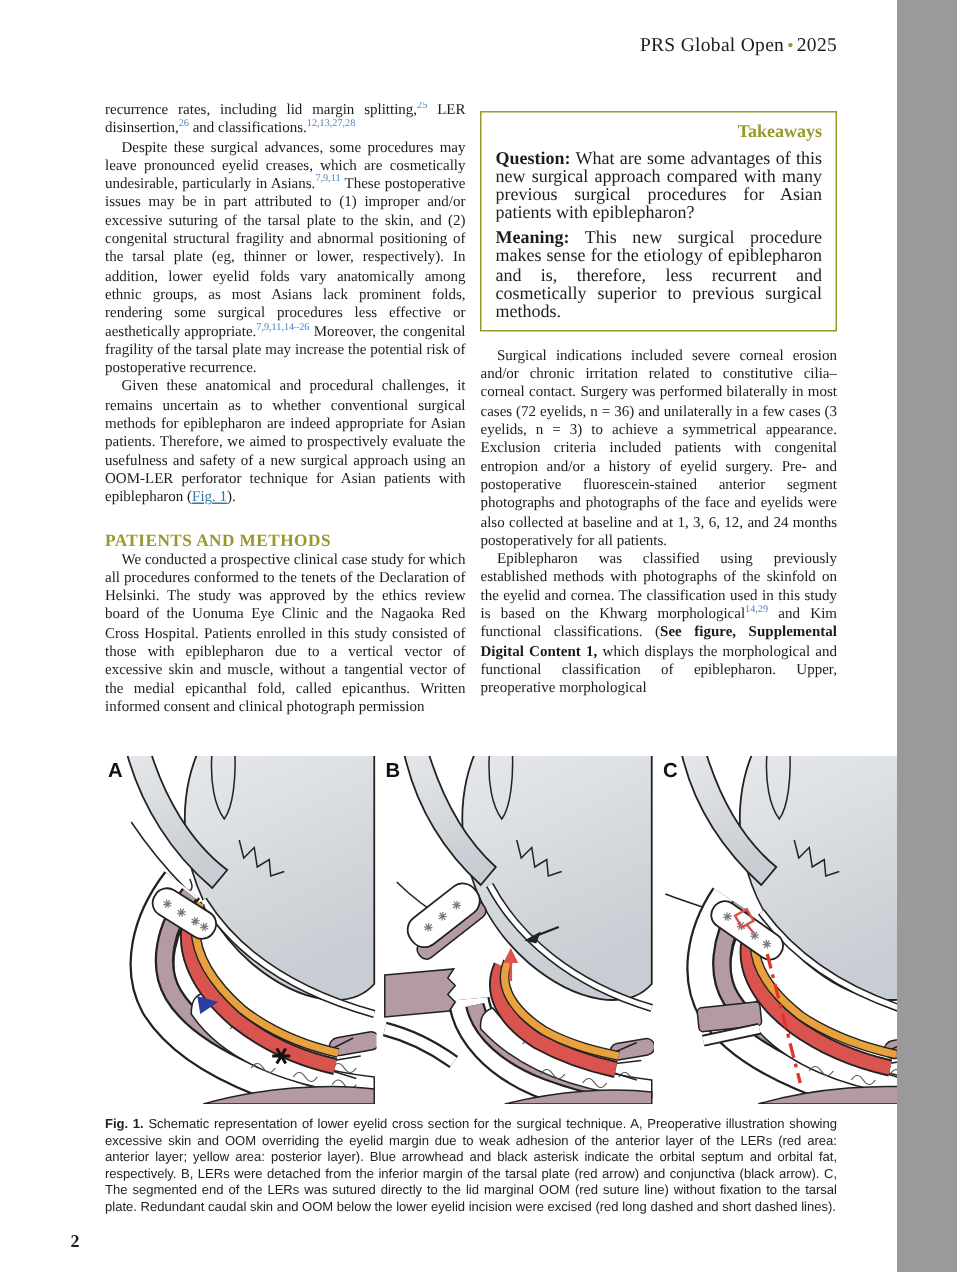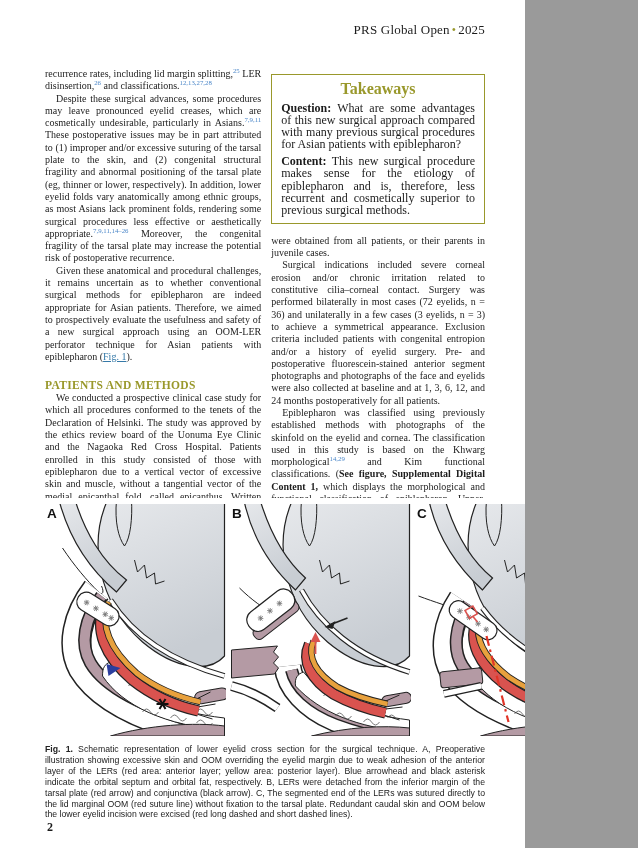--- a/index.html
+++ b/index.html
@@ -1,21 +1,21 @@
 <!DOCTYPE html>
 <html style="--accent: #99982b; --link_blue: #3579a8; --ref_blue: #4a86c8; --fig_red: #d9534f; --fig_yellow: #e8a13d; --fig_mauve: #b49aa4; --fig_blue: #2c3e9e; --fig_gray_light: #e7e9ec; --fig_gray_dark: #c8cdd3;"><head>
 <meta charset="utf-8">
 <style>
   html,body{margin:0;padding:0;background:#9a9a9a;}
   .page{
     position:relative;
-    width:525px;height:848px;
+    width:598px;height:848px;
     background:#ffffff;
     box-sizing:border-box;
-    padding:22px 40px 0 45px;
+    padding:22px 40px 0 70px;
     font-family:"Liberation Serif","DejaVu Serif",serif;
     color:#1c1c1c;
     overflow:hidden;
   }
   
   .runhead{
     text-align:right;
     font-size:13px;
     height:16px;
     letter-spacing:.2px;
@@ -56,22 +56,22 @@
     letter-spacing:.3px;
   }
   
   .takeaways{
     border:1.5px solid var(--accent);
     margin:6px 0 11px 0;
     padding:5px 9px 7px 9px;
   }
   .takeaways h3{
     margin:0 0 4px 0;
-    text-align:center;
-    font-size:16px;
+    text-align:right;
+    font-size:12px;
     color:var(--accent);
   }
   .takeaways p{
     margin:0 0 5px 0;
     font-size:12px;
     line-height:12.1px;
     text-align:justify;
   }
   .takeaways p:last-child{margin-bottom:0;}
   
@@ -114,23 +114,22 @@
       <p class="ind"><span>Despite these surgical advances, some procedures may leave pronounced eyelid creases, which are cosmetically undesirable, particularly in Asians.</span><span class="sup">7,9,11</span><span> These postoperative issues may be in part attributed to (1) improper and/or excessive suturing of the tarsal plate to the skin, and (2) congenital structural fragility and abnormal positioning of the tarsal plate (eg, thinner or lower, respectively). In addition, lower eyelid folds vary anatomically among ethnic groups, as most Asians lack prominent folds, rendering some surgical procedures less effective or aesthetically appropriate.</span><span class="sup">7,9,11,14–26</span><span> Moreover, the congenital fragility of the tarsal plate may increase the potential risk of postoperative recurrence.</span></p>
       <p class="ind"><span>Given these anatomical and procedural challenges, it remains uncertain as to whether conventional surgical methods for epiblepharon are indeed appropriate for Asian patients. Therefore, we aimed to prospectively evaluate the usefulness and safety of a new surgical approach using an OOM-LER perforator technique for Asian patients with epiblepharon (</span><span class="link">Fig. 1</span><span>).</span></p>
       <h2 class="sect-head">PATIENTS AND METHODS</h2>
       <p class="ind">We conducted a prospective clinical case study for which all procedures conformed to the tenets of the Declaration of Helsinki. The study was approved by the ethics review board of the Uonuma Eye Clinic and the Nagaoka Red Cross Hospital. Patients enrolled in this study consisted of those with epiblepharon due to a vertical vector of excessive skin and muscle, without a tangential vector of the medial epicanthal fold, called epicanthus. Written informed consent and clinical photograph permission</p>
     </div>
 
     <div class="col col-right">
       <div class="takeaways">
         <h3>Takeaways</h3>
         <p><span class="b">Question:</span><span> What are some advantages of this new surgical approach compared with many previous surgical procedures for Asian patients with epiblepharon?</span></p>
-        <p><span class="b">Content:</span><span> This new surgical procedure makes sense for the etiology of epiblepharon and is, therefore, less recurrent and cosmetically superior to previous surgical methods.</span></p>
+        <p><span class="b">Meaning:</span><span> This new surgical procedure makes sense for the etiology of epiblepharon and is, therefore, less recurrent and cosmetically superior to previous surgical methods.</span></p>
       </div>
-      <p>were obtained from all patients, or their parents in juvenile cases.</p>
       <p class="ind">Surgical indications included severe corneal erosion and/or chronic irritation related to constitutive cilia–corneal contact. Surgery was performed bilaterally in most cases (72 eyelids, n = 36) and unilaterally in a few cases (3 eyelids, n = 3) to achieve a symmetrical appearance. Exclusion criteria included patients with congenital entropion and/or a history of eyelid surgery. Pre- and postoperative fluorescein-stained anterior segment photographs and photographs of the face and eyelids were also collected at baseline and at 1, 3, 6, 12, and 24 months postoperatively for all patients.</p>
       <p class="ind"><span>Epiblepharon was classified using previously established methods with photographs of the skinfold on the eyelid and cornea. The classification used in this study is based on the Khwarg morphological</span><span class="sup">14,29</span><span> and Kim functional classifications. (</span><span class="b">See figure, Supplemental Digital Content 1,</span><span> which displays the morphological and functional classification of epiblepharon. Upper, preoperative morphological</span></p>
     </div>
   </div>
 
   <div class="figure">
     <div class="panels">
 
       <div class="panel">
         <svg width="181" height="232" viewBox="0 0 178 232">

